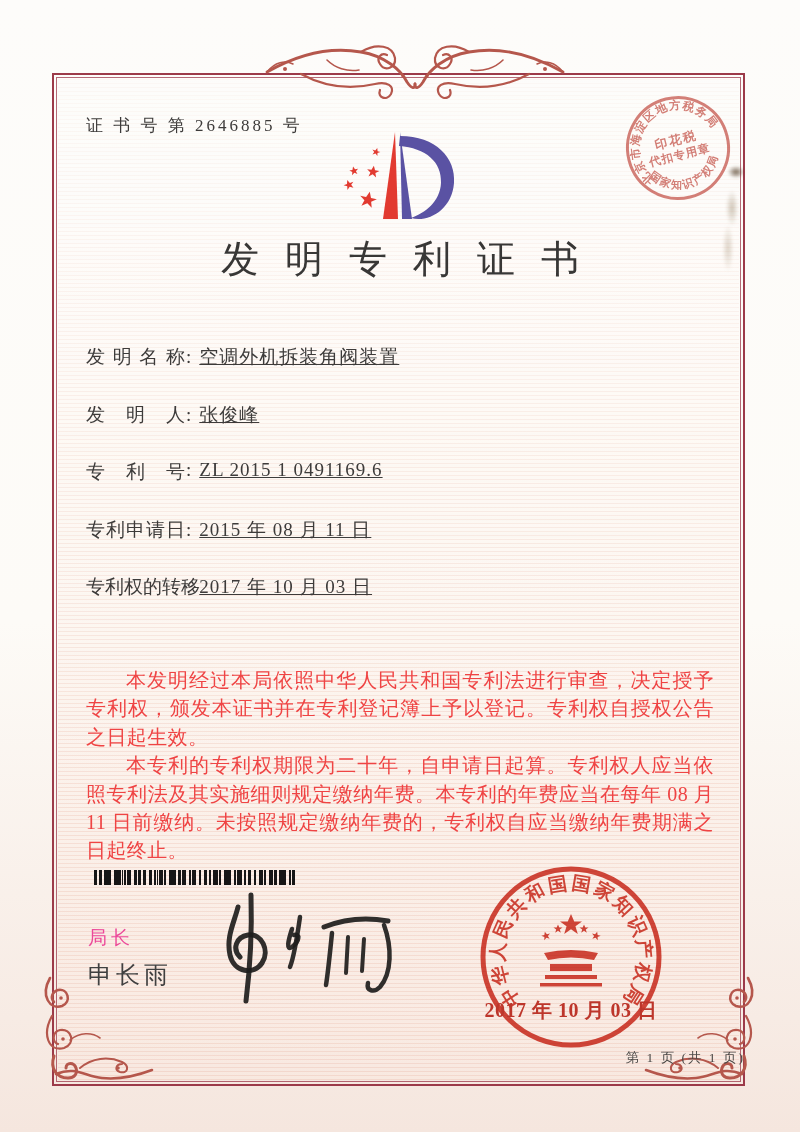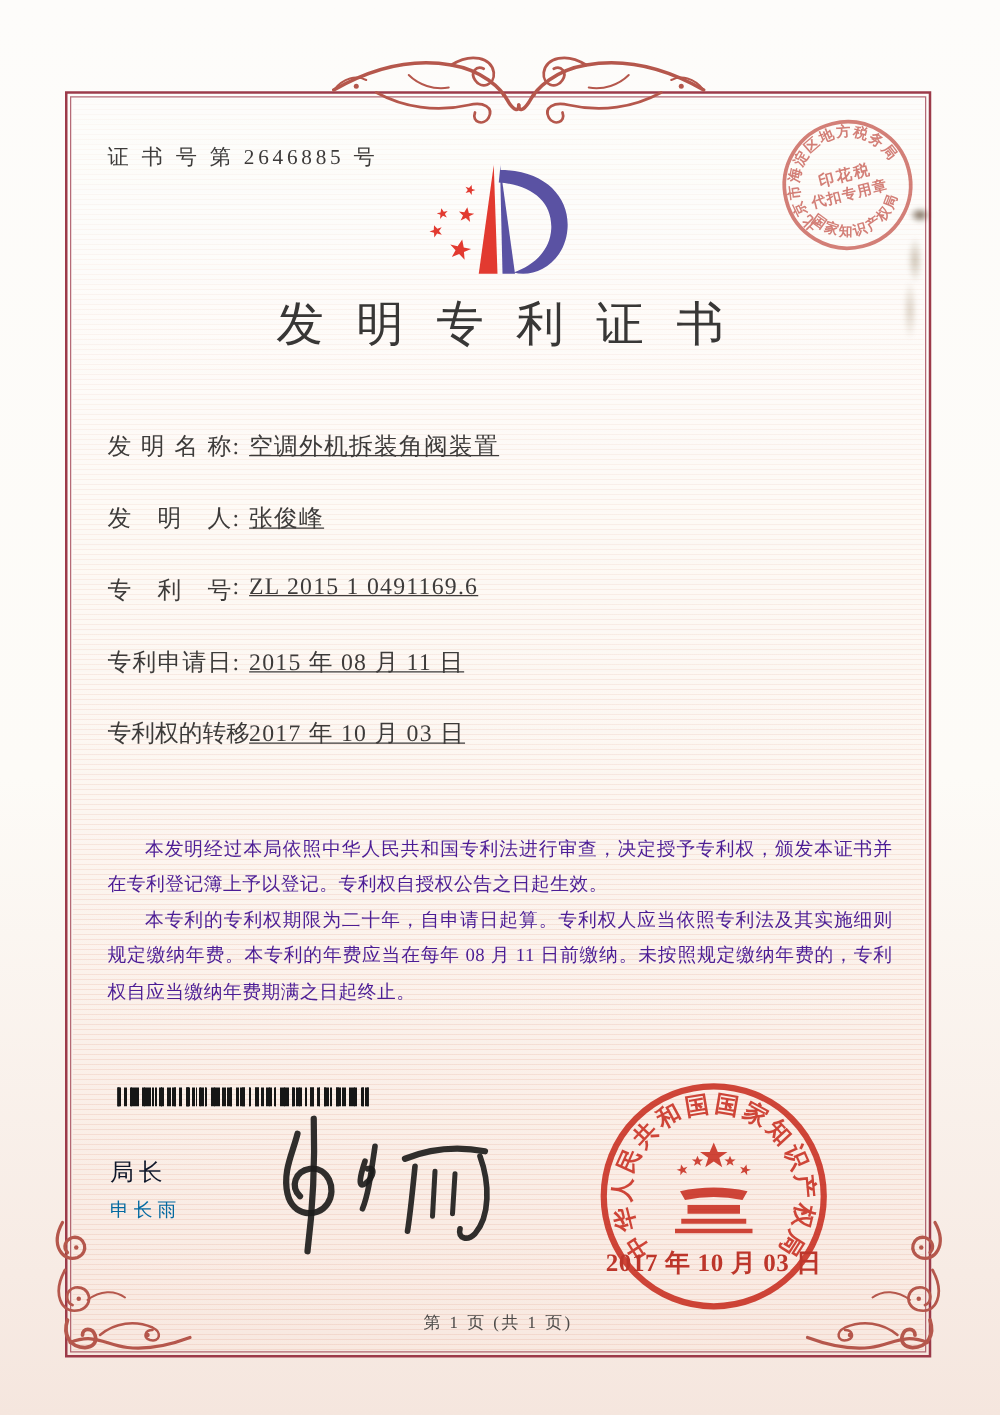--- a/index.html
+++ b/index.html
@@ -47,32 +47,32 @@
     position:absolute;left:0;top:234px;width:800px;text-align:center;
     font-size:38px;letter-spacing:26px;text-indent:26px;color:#383736;font-weight:500;
   }
   .fields{position:absolute;left:86px;top:344px;width:640px;}
   .field-row{height:26px;margin-bottom:31.5px;font-size:19px;color:var(--text);white-space:nowrap;}
   .field-label{display:inline-block;width:99px;text-align:justify;text-align-last:justify;vertical-align:top;}
   .field-colon{display:inline-block;margin:0 8px 0 1px;}
   .field-value{letter-spacing:1px;text-decoration:underline;}
   .body-paragraphs{
     position:absolute;left:86px;top:666px;width:628px;
-    font-size:15px;line-height:28.4px;color:#4c1d95;text-align:justify;letter-spacing:.4px;
+    font-size:20px;line-height:28.4px;color:#ef4444;text-align:justify;letter-spacing:.4px;
   }
   .body-paragraphs p{text-indent:2em;margin:0;}
   .barcode{
     position:absolute;left:94px;top:870px;width:201px;height:15px;
     background-image:
       repeating-linear-gradient(90deg,#161616 0 2px,transparent 2px 5px),
       repeating-linear-gradient(90deg,#161616 0 1px,transparent 1px 7px),
       repeating-linear-gradient(90deg,#161616 0 3px,transparent 3px 11px);
   }
-  .issuer-title{position:absolute;left:88px;top:925px;font-size:19px;letter-spacing:4px;color:#0f172a;font-family:"Liberation Sans",sans-serif;}
-  .issuer-name{position:absolute;left:88px;top:959px;font-size:15px;letter-spacing:4px;color:#0369a1;font-family:"Liberation Sans",sans-serif;}
+  .issuer-title{position:absolute;left:88px;top:925px;font-size:19px;letter-spacing:4px;color:#ec4899;font-family:"Liberation Sans",sans-serif;}
+  .issuer-name{position:absolute;left:88px;top:959px;font-size:24px;letter-spacing:4px;color:#404040;font-family:"Liberation Sans",sans-serif;}
   .signature{position:absolute;left:196px;top:889px;width:210px;height:115px;}
   .sig-stroke{stroke:#1e1d1c;fill:none;stroke-linecap:round;stroke-linejoin:round;opacity:.92;}
 
   .office-seal{position:absolute;left:478px;top:864px;width:186px;height:186px;mix-blend-mode:multiply;opacity:.92;}
   .seal-date{
     position:absolute;left:474px;top:997px;width:194px;text-align:center;
     font-size:20px;font-weight:700;color:#bd362b;letter-spacing:.5px;z-index:5;
   }
   .tax-seal{position:absolute;left:624px;top:94px;width:108px;height:108px;transform:rotate(-14deg);opacity:.8;mix-blend-mode:multiply;}
 
@@ -82,21 +82,21 @@
   .corner-fl.right{left:638px;top:970px;transform:scaleX(-1);}
 
   .stain{
     position:absolute;left:712px;top:156px;width:32px;height:118px;filter:blur(1.5px);
     background:
       radial-gradient(12px 9px at 24px 16px, rgba(74,52,28,.75), rgba(74,52,28,0) 70%),
       radial-gradient(9px 26px at 20px 52px, rgba(120,94,56,.35), rgba(120,94,56,0) 70%),
       radial-gradient(8px 34px at 16px 92px, rgba(130,104,66,.28), rgba(130,104,66,0) 70%);
   }
   .footer{
-    position:absolute;left:52px;top:1049px;width:693px;text-align:center;
+    position:absolute;left:52px;top:1049px;width:693px;text-align:right;
     font-size:13.5px;letter-spacing:2px;color:#4c4a48;
   }
 </style>
 </head>
 <body>
 
 <svg class="defs-svg" xmlns="http://www.w3.org/2000/svg" aria-hidden="true">
   <defs>
     <path id="star" d="M0,-10 L2.94,-3.09 10,-3.09 4.05,1.18 6.18,8.09 0,3.82 -6.18,8.09 -4.05,1.18 -10,-3.09 -2.94,-3.09 Z"></path>
     <g id="cornerFlourish">

